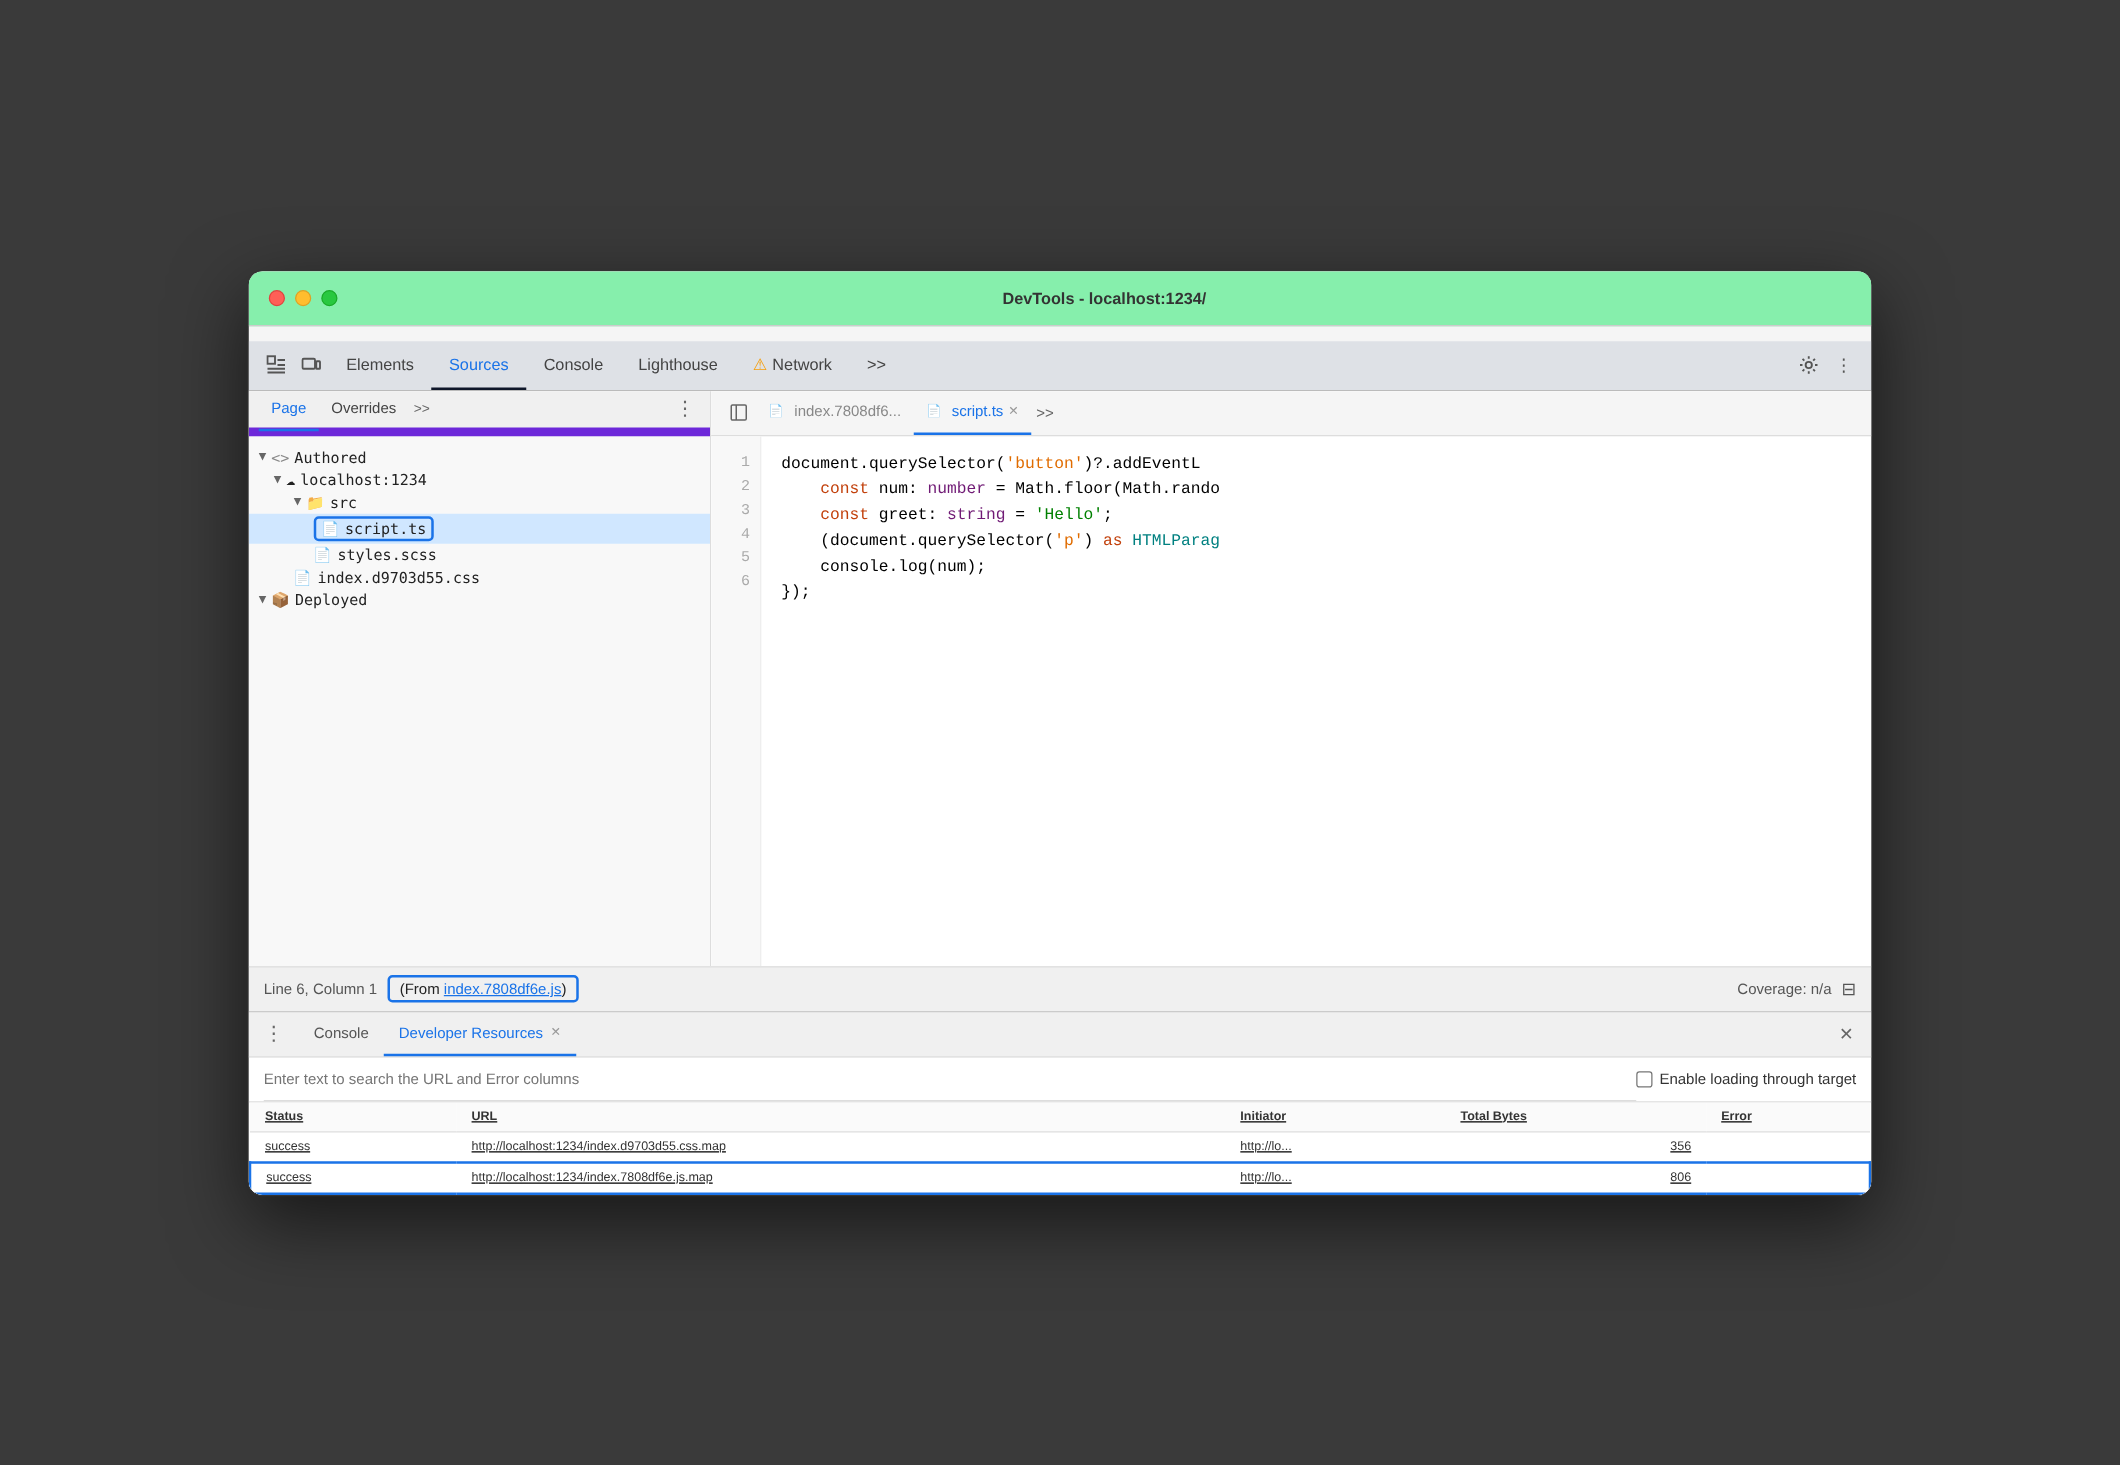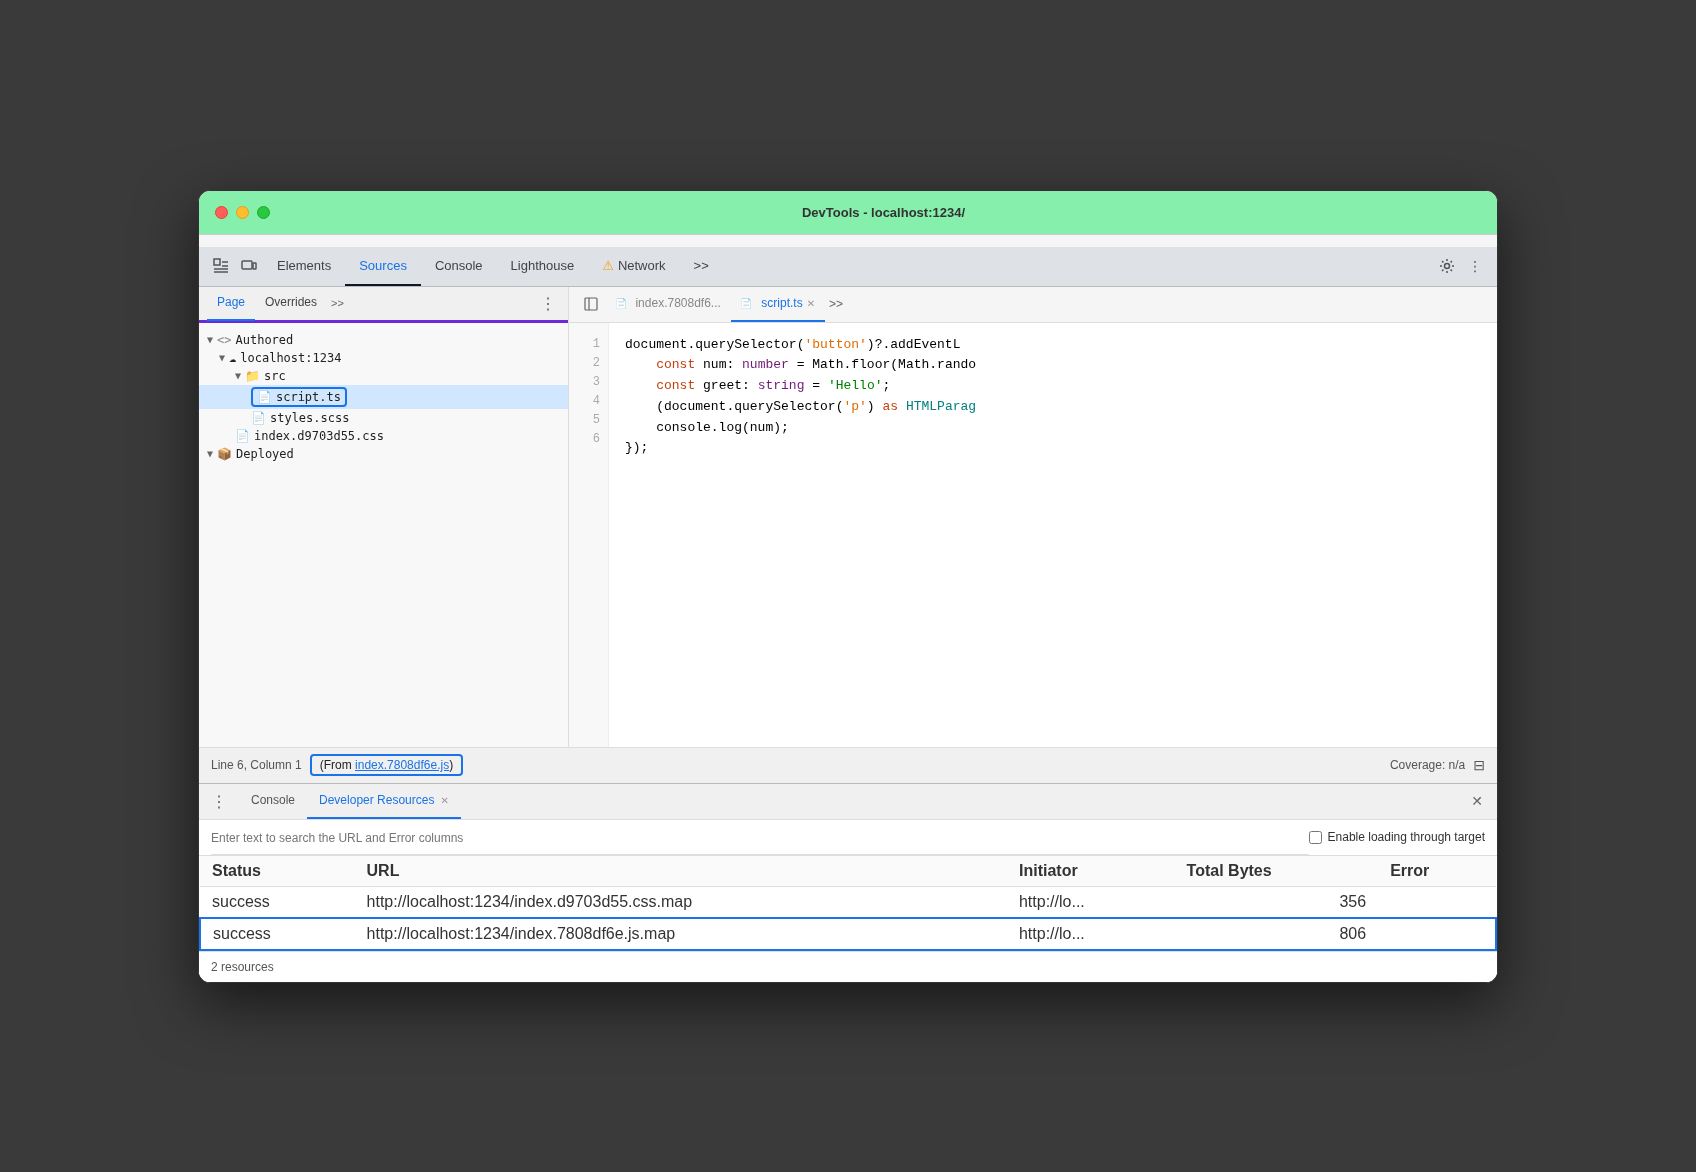--- a/index.html
+++ b/index.html
@@ -102,21 +102,21 @@
       width: 370px;
       border-right: 1px solid #ddd;
       display: flex;
       flex-direction: column;
       background: #f8f8f8;
     }
     .sidebar-tabs {
       display: flex;
       align-items: center;
       height: 36px;
-      border-bottom: 3px solid #6d28d9;
+      border-bottom: 7px solid #6d28d9;
       padding: 0 8px;
       background: #f0f0f0;
     }
     .sidebar-tab {
       padding: 0 10px;
       height: 36px;
       display: flex;
       align-items: center;
       font-size: 12px;
       color: #444;
@@ -354,21 +354,22 @@
       font-size: 12px;
       color: #333;
       margin-left: auto;
     }
     .table-container {
       overflow: auto;
     }
     table {
       width: 100%;
       border-collapse: collapse;
-      font-size: 16px;
+      font-size: 10px;
+      text-decoration: underline;
     }
     th {
       text-align: left;
       padding: 6px 12px;
       border-bottom: 1px solid #ddd;
       font-weight: 600;
       color: #333;
       background: #fafafa;
       white-space: nowrap;
     }
@@ -609,19 +610,16 @@
               <tr class="highlighted">
                 <td>success</td>
                 <td>http://localhost:1234/index.7808df6e.js.map</td>
                 <td>http://lo...</td>
                 <td style="text-align:right;">806</td>
                 <td></td>
               </tr>
             </tbody>
           </table>
         </div>
-        <div class="resources-footer">
-          <span>2 resources</span>
-        </div>
       </div>
     </div>
   </div>
 </div>
 
 </body></html>

